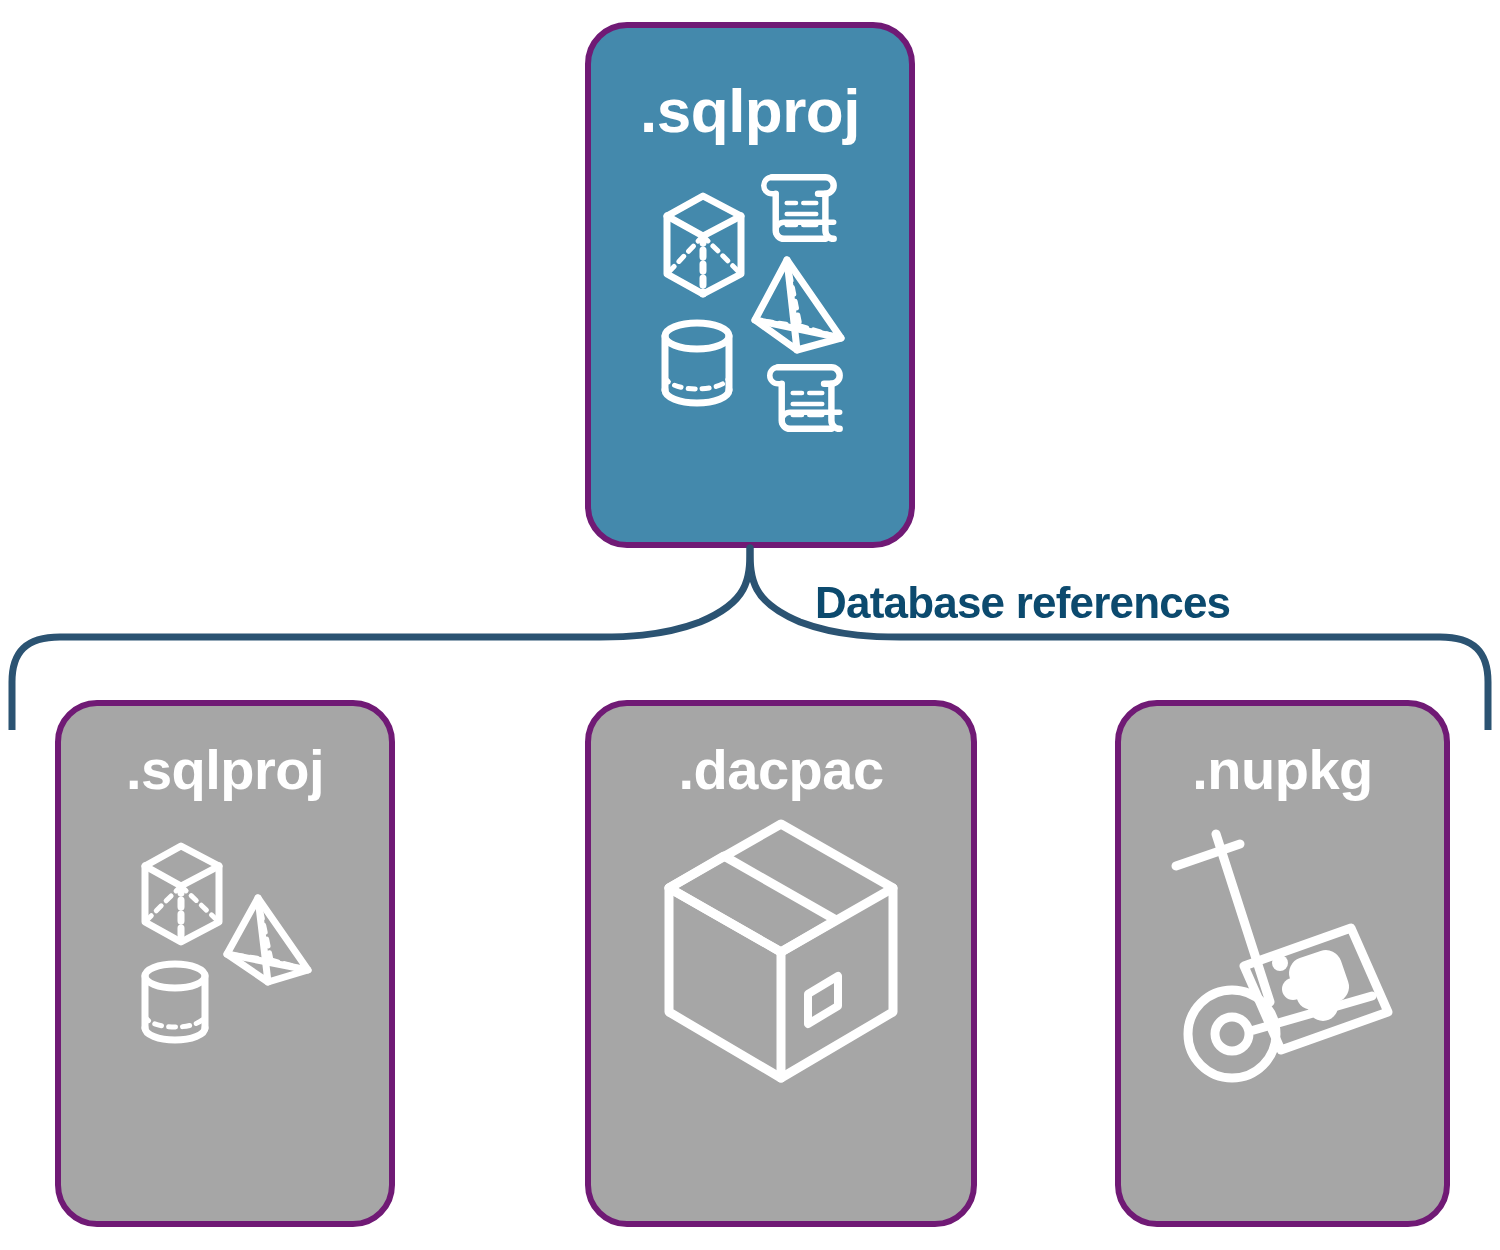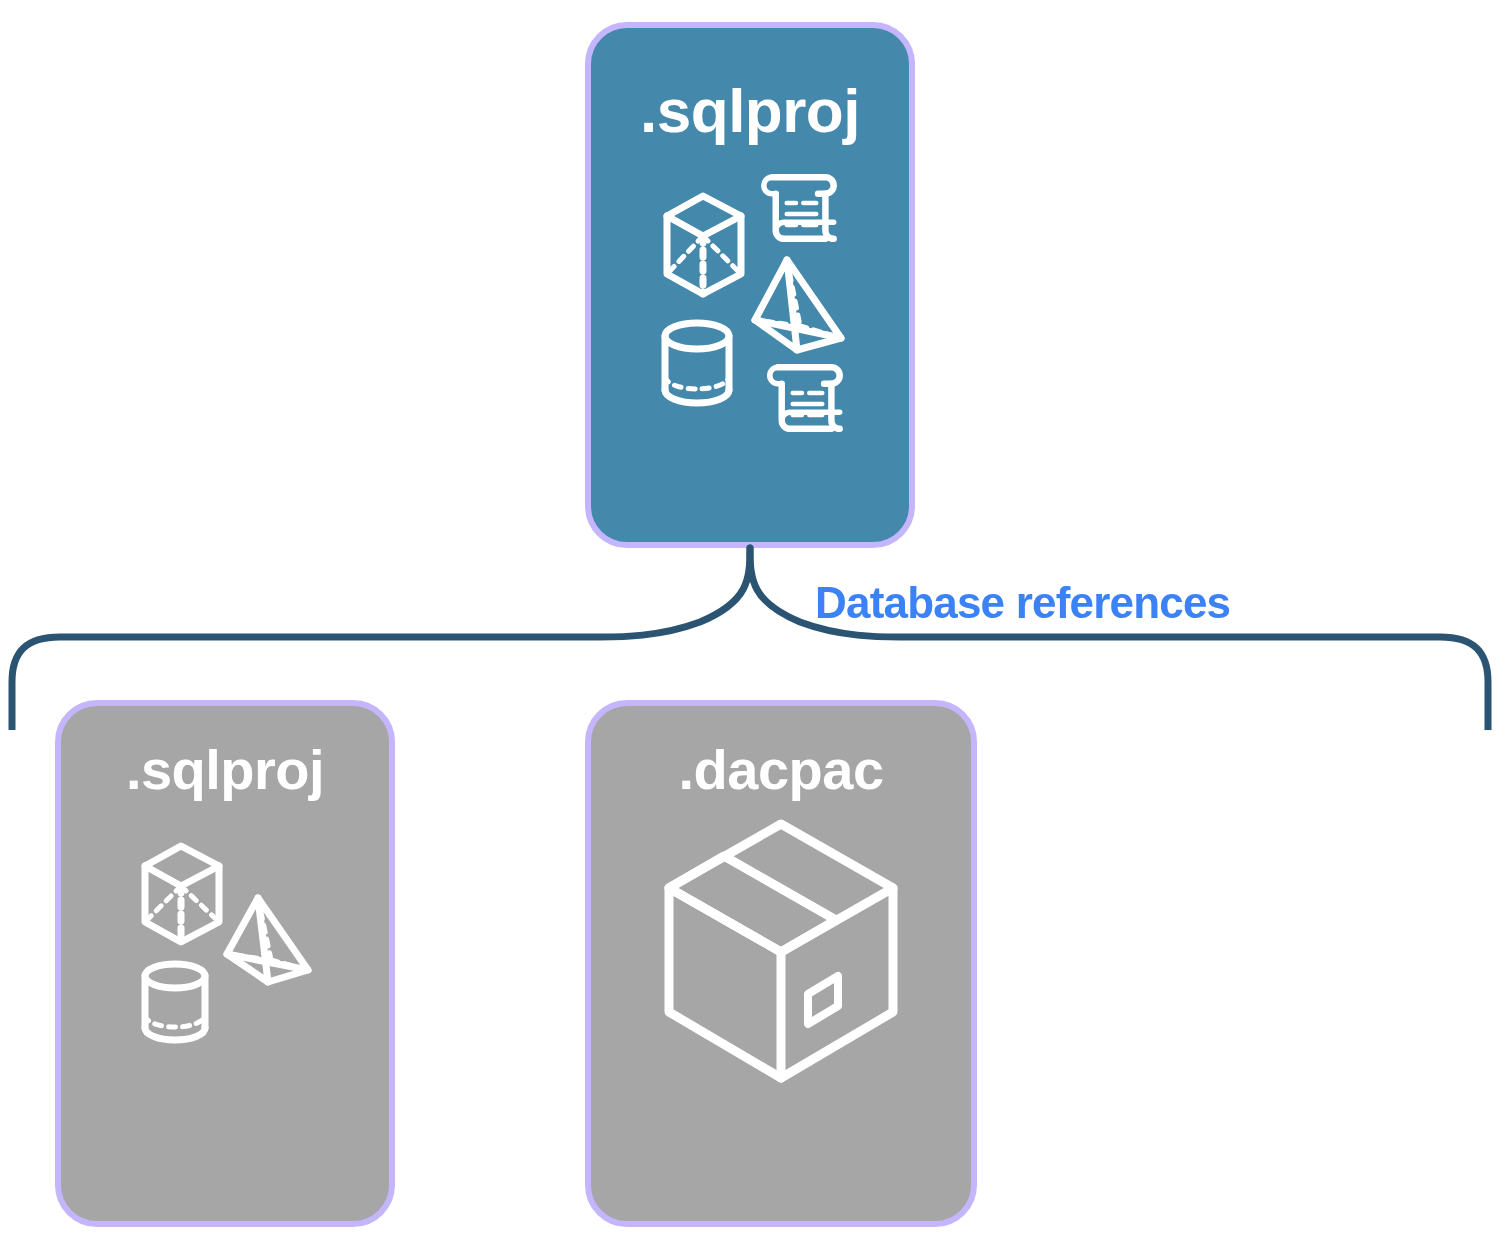--- a/index.html
+++ b/index.html
@@ -12,21 +12,21 @@
   }
   #stage {
     position: relative;
     width: 1500px;
     height: 1250px;
     background: #ffffff;
   }
   .card {
     position: absolute;
     border-radius: 42px;
-    border: 6px solid #c4b5fd;
+    border: 6px solid #701a75;
     overflow: hidden;
   }
   .card.blue  { background: #4489AC; }
   .card.gray  { background: #A6A6A6; }
 
   .card-title {
     position: absolute;
     left: 0;
     right: 0;
     text-align: center;
@@ -59,21 +59,21 @@
     width: 1500px;
     height: 190px;
     pointer-events: none;
   }
   #ref-label {
     position: absolute;
     left: 815px;
     top: 578px;
     font-size: 44px;
     font-weight: bold;
-    color: #3b82f6;
+    color: #0c4a6e;
     letter-spacing: -0.8px;
     white-space: nowrap;
   }
 </style>
 </head>
 <body>
 
 <div id="stage">
 
   <div class="card blue" id="card-root" style="left:585px; top:22px; width:330px; height:526px;">
@@ -198,14 +198,41 @@
           <path d="M13 72 L125 136 L237 72"></path>
 
           <path d="M68 40 L180 104 L125 136 L13 72 Z"></path>
 
           <path d="M152 178 L182 160 L182 190 L152 208 Z" stroke-width="8"></path>
         </g>
       </svg>
     </div>
   </div>
 
+  <div class="card gray" id="card-nupkg" style="left:1115px; top:700px; width:335px; height:527px;">
+    <div class="card-title">.nupkg</div>
+    <div class="icon-area">
+      <svg width="250" height="270" viewBox="0 0 250 270" fill="none" stroke="#ffffff" stroke-width="9" stroke-linecap="round" stroke-linejoin="round">
+        <g>
+
+          <path d="M18 40 L82 18"></path>
+
+          <path d="M58 8 L112 176"></path>
+
+          <path d="M96 204 L214 170"></path>
+
+          <circle cx="74" cy="208" r="44"></circle>
+          <circle cx="74" cy="208" r="17"></circle>
+
+          <path d="M86 140 L193 102 L230 186 L123 224 Z"></path>
+
+          <g fill="#ffffff" stroke="none">
+            <rect x="134" y="127" width="54" height="54" rx="16" transform="rotate(-19 161 154)"></rect>
+            <circle cx="122" cy="137" r="8"></circle>
+            <circle cx="135" cy="163" r="11"></circle>
+            <circle cx="165" cy="180" r="15"></circle>
+          </g>
+        </g>
+      </svg>
+    </div>
+  </div>
 
 </div>
 
 </body></html>

